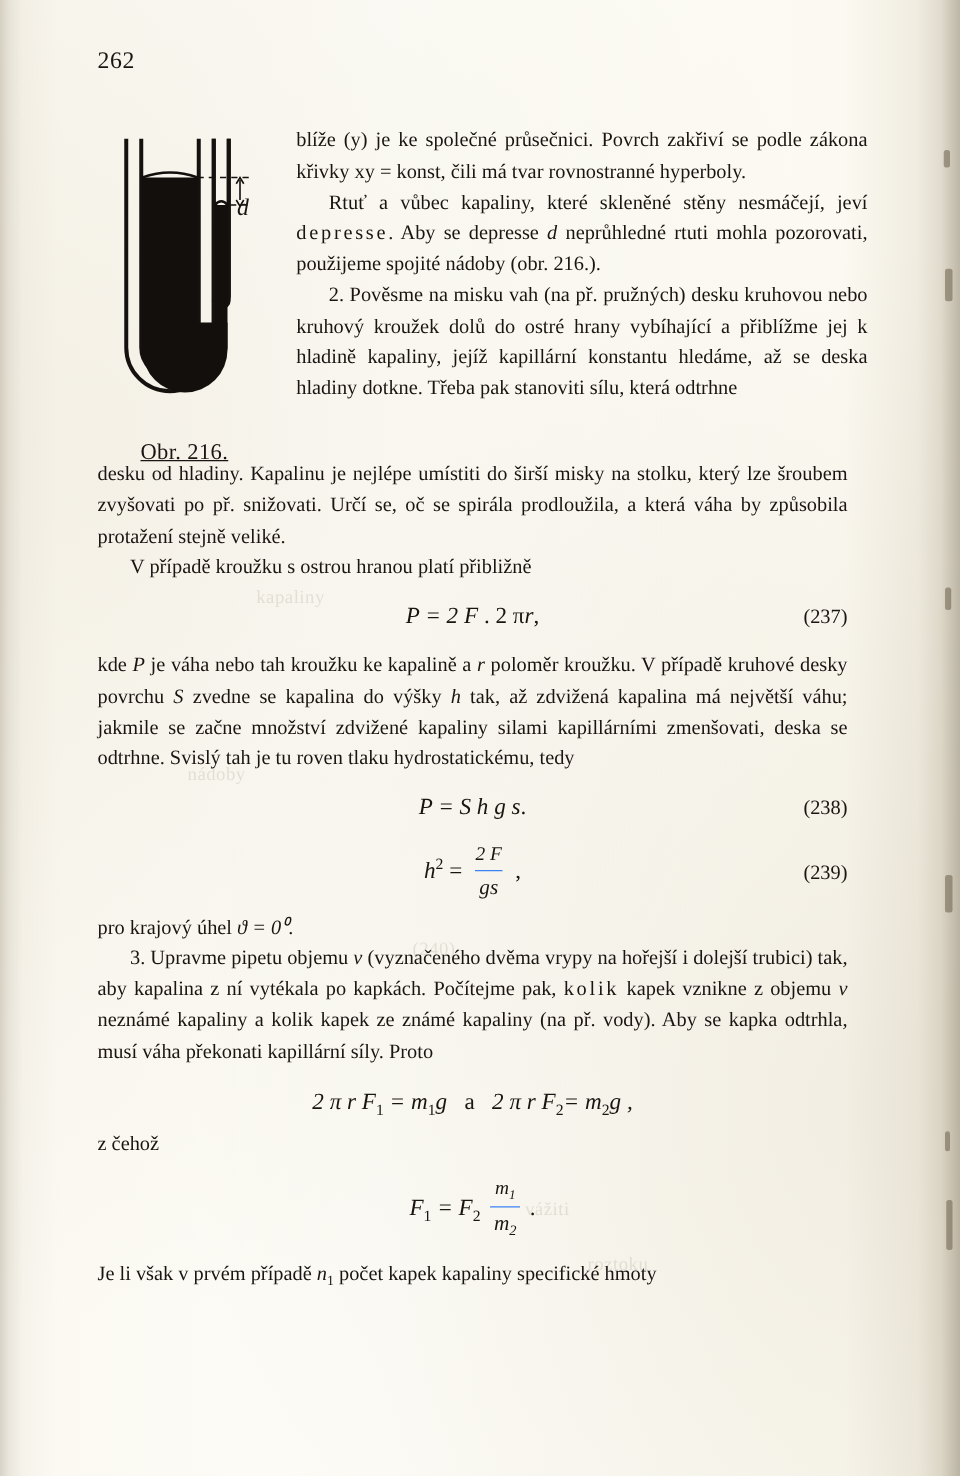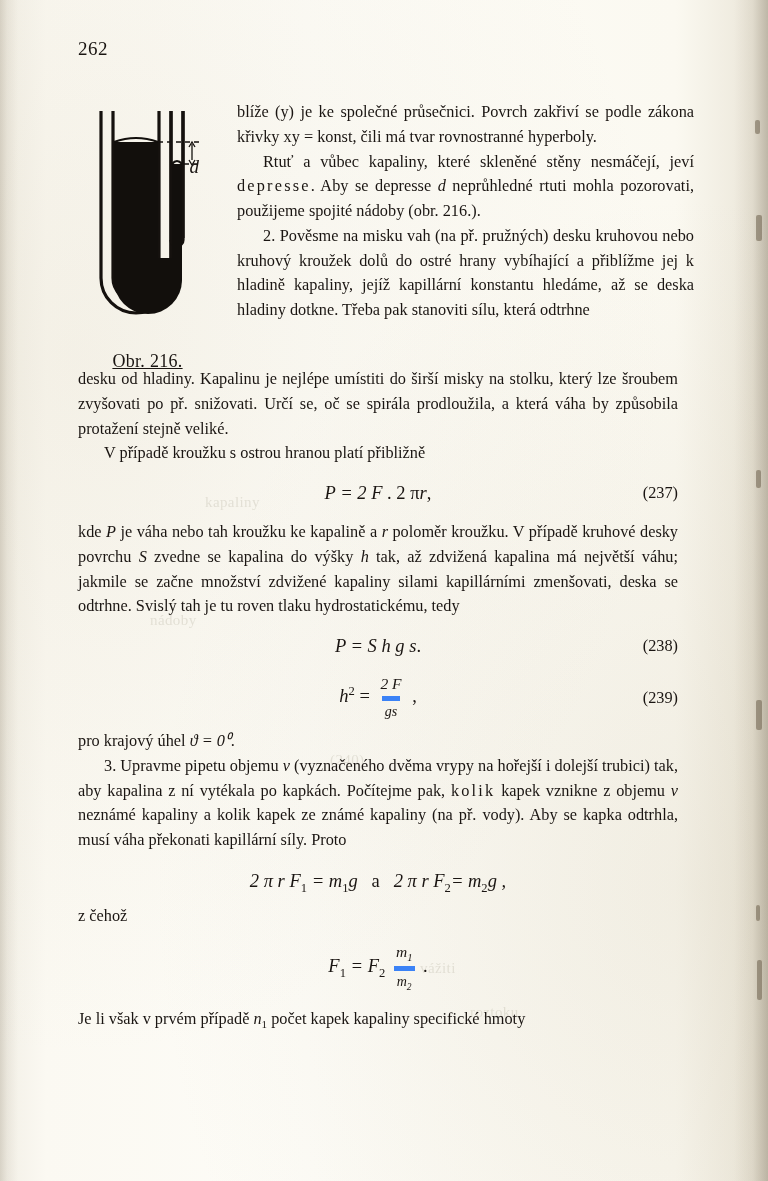--- a/index.html
+++ b/index.html
@@ -140,21 +140,21 @@
   .frac {
     display: inline-flex;
     flex-direction: column;
     align-items: center;
     vertical-align: middle;
     margin: 0 3px;
     position: relative;
     top: -1px;
   }
   .frac .num { font-size: 15.5px; padding: 0 3px; font-style: italic; }
-  .frac .den { font-size: 14px; padding: 0 3px; border-top: 5px solid #3b82f6; font-style: italic; }
+  .frac .den { font-size: 17px; padding: 0 3px; border-top: 1px solid #3b82f6; font-style: italic; }
   sub { font-size: 0.68em; }
   sup { font-size: 0.68em; }
   .ghost {
     position: absolute;
     color: rgba(120,110,90,0.16);
     font-size: 15px;
     letter-spacing: 0.4px;
     pointer-events: none;
     user-select: none;
   }
@@ -168,21 +168,21 @@
 
 <div class="spine-marks">
   <i style="top:120px; right:2px; width:5px; height:14px;"></i>
   <i style="top:215px; right:0px; width:6px; height:26px;"></i>
   <i style="top:470px; right:1px; width:5px; height:18px;"></i>
   <i style="top:700px; right:0px; width:6px; height:30px;"></i>
   <i style="top:905px; right:2px; width:4px; height:16px;"></i>
   <i style="top:960px; right:0px; width:5px; height:40px;"></i>
 </div>
 
-<div class="ghost" style="left:205px; top:470px;margin-top:24px;">kapaliny</div>
+<div class="ghost" style="left:205px; top:470px;">kapaliny</div>
 <div class="ghost" style="left:150px; top:612px;">nádoby</div>
 <div class="ghost" style="left:330px; top:752px;">(240)</div>
 <div class="ghost" style="left:420px; top:960px;">vážiti</div>
 <div class="ghost" style="left:470px; top:1004px;">roztoku</div>
 
 <div class="content">
   <p class="folio">262</p>
 </div>
 
 <div class="figure-block">

